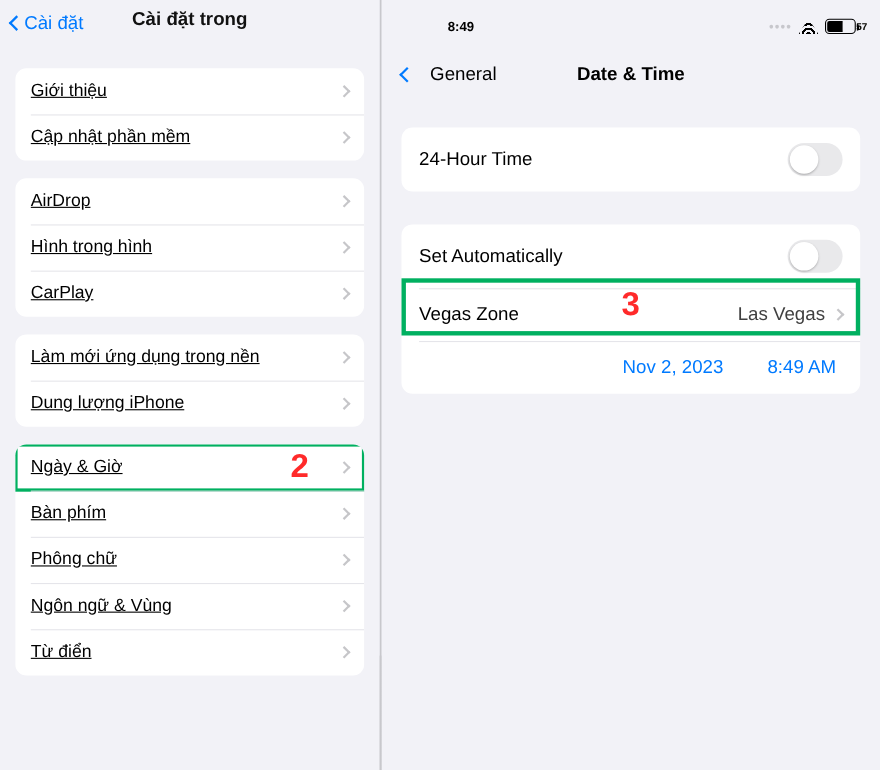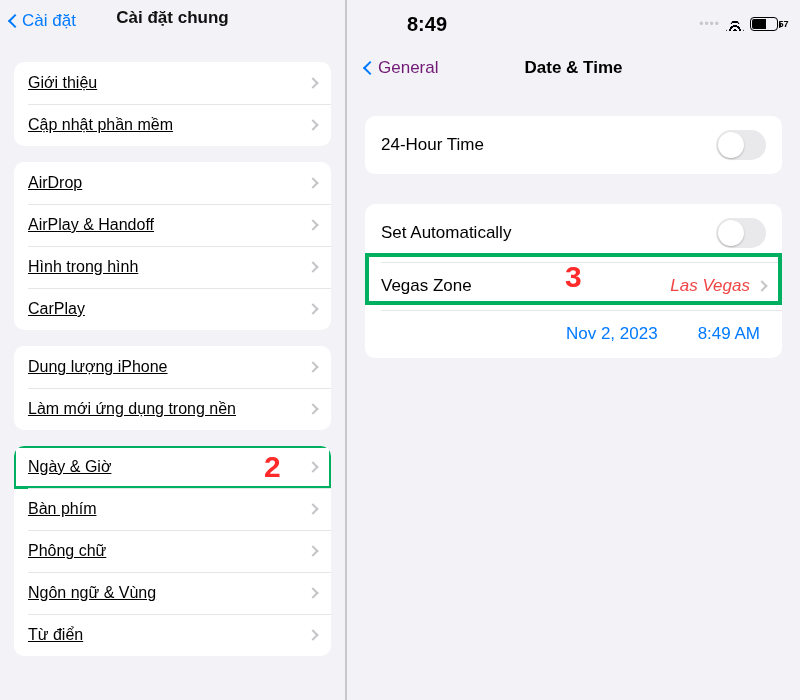--- a/index.html
+++ b/index.html
@@ -23,99 +23,95 @@
   .group.first { margin-top: 24px; }
 
   .hl-green { outline: 3px solid #00b060; outline-offset: -2px; }
   .callout { position: absolute; color: #ff2a2a; font-size: 30px; font-weight: 700; pointer-events: none; }
 
   .bottom-fade { position: absolute; bottom: 0; left: 14px; right: 14px; height: 28px; background: #fff; border-radius: 10px 10px 0 0; display:flex; align-items:center; padding:0 14px; font-size:16px; color:#000; }
   .bottom-fade .bar { position:absolute; right:60px; bottom:6px; width:110px; height:6px; background:#000; border-radius:3px;}
 
   
   .status { display: flex; justify-content: space-between; align-items: center; padding: 8px 22px 0 60px; height: 40px; }
-  .clock { font-size: 20px; font-weight: 600; }
+  .clock { font-size: 12px; font-weight: 600; }
   .icons { display: flex; align-items: center; gap: 6px; }
   .dots { color: #c7c7cc; letter-spacing: 1px; font-size: 12px; }
   .wifi { width: 18px; height: 14px; position: relative; }
   .wifi::before { content:""; position:absolute; inset:0; background:
     radial-gradient(circle at 50% 100%, #000 2px, transparent 2px),
     radial-gradient(circle at 50% 100%, transparent 4px, #000 4px 6px, transparent 6px),
     radial-gradient(circle at 50% 100%, transparent 8px, #000 8px 10px, transparent 10px);
     clip-path: polygon(0 100%, 50% 0, 100% 100%);
   }
   .batt { width: 28px; height: 14px; border: 1.5px solid #000; border-radius: 4px; position: relative; display:flex; align-items:center; justify-content:center; font-size:9px; font-weight:700;}
   .batt::after { content:""; position:absolute; right:-4px; top:4px; width:2.5px; height:6px; background:#000; border-radius:0 2px 2px 0;}
   .batt .fill { position:absolute; left:1px; top:1px; bottom:1px; width:55%; background:#000; border-radius:2px 0 0 2px; }
   .batt .num { position:relative; color:#fff; mix-blend-mode:difference;margin-left:39px; }
 
   .r-nav { display:flex; align-items:center; padding: 18px 18px 8px 18px; position:relative; }
-  .r-back { color:#701a75; font-size:17px; display:flex; align-items:center; gap:3px; cursor:pointer;justify-content:space-between;}
+  .r-back { color:#000000; font-size:17px; display:flex; align-items:center; gap:16px; cursor:pointer;justify-content:space-between;}
   .r-title { position:absolute; left:0; right:0; text-align:center; font-size:17px; font-weight:600; }
 
   .r-group { margin: 30px 18px 0 18px; background:#fff; border-radius:10px; overflow:visible; position:relative; }
   .r-row { display:flex; align-items:center; justify-content:space-between; padding:14px 16px; font-size:17px; color:#000; position:relative; }
   .r-row + .r-row::before { content:""; position:absolute; left:16px; right:0; top:0; height:1px; background:#e5e5ea;}
   .toggle { width:50px; height:30px; background:#e9e9eb; border-radius:15px; position:relative; }
   .toggle::after { content:""; position:absolute; left:2px; top:2px; width:26px; height:26px; background:#fff; border-radius:50%; box-shadow:0 1px 2px rgba(0,0,0,.25);}
-  .gray { color:#ef4444;font-style:italic; }
+  .gray { color:#404040; }
   .dt-row { display:flex; justify-content:flex-end; gap:40px; padding:14px 22px; }
   .dt-row span { color:#007aff; font-size:17px; }
 
   .tz-hl { position:absolute; left:0; right:0; top:49px; height:52px; border:4px solid #00b060; pointer-events:none; }
 </style>
 </head>
 <body>
 
 <div class="pane left">
   <div class="l-nav">
     <div class="l-back">
       <span class="chev-left"></span>
       <span>Cài đặt</span>
     </div>
-    <div class="l-title">Cài đặt chung</div>
+    <div class="l-title">Cài đặt trong</div>
   </div>
 
   <div class="group first">
     <div class="row">
         <span>Giới thiệu</span>
         <span class="chev-right"></span>
       </div>
     <div class="row">
         <span>Cập nhật phần mềm</span>
         <span class="chev-right"></span>
       </div>
   </div>
 
   <div class="group">
     <div class="row">
         <span>AirDrop</span>
         <span class="chev-right"></span>
       </div>
     <div class="row">
-        <span>AirPlay &amp; Handoff</span>
-        <span class="chev-right"></span>
-      </div>
-    <div class="row">
         <span>Hình trong hình</span>
         <span class="chev-right"></span>
       </div>
     <div class="row">
         <span>CarPlay</span>
         <span class="chev-right"></span>
       </div>
   </div>
 
   <div class="group">
     <div class="row">
-        <span>Dung lượng iPhone</span>
+        <span>Làm mới ứng dụng trong nền</span>
         <span class="chev-right"></span>
       </div>
     <div class="row">
-        <span>Làm mới ứng dụng trong nền</span>
+        <span>Dung lượng iPhone</span>
         <span class="chev-right"></span>
       </div>
   </div>
 
   <div class="group" style="position:relative">
     <div class="row hl-green">
         <span>Ngày &amp; Giờ</span>
         <span class="chev-right"></span>
       </div>
     <div class="row">

